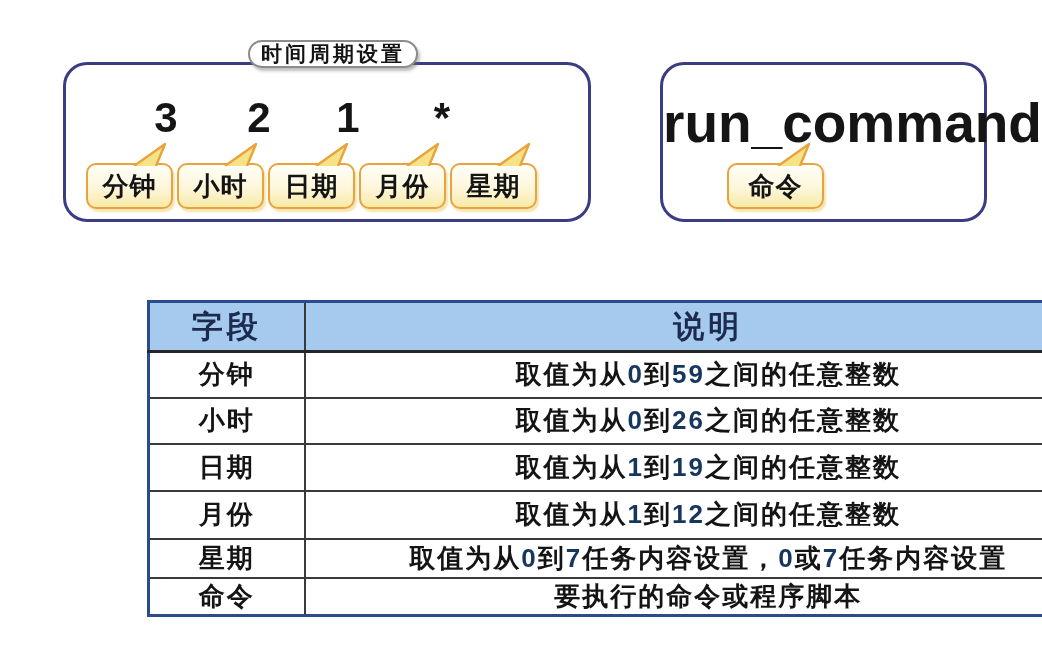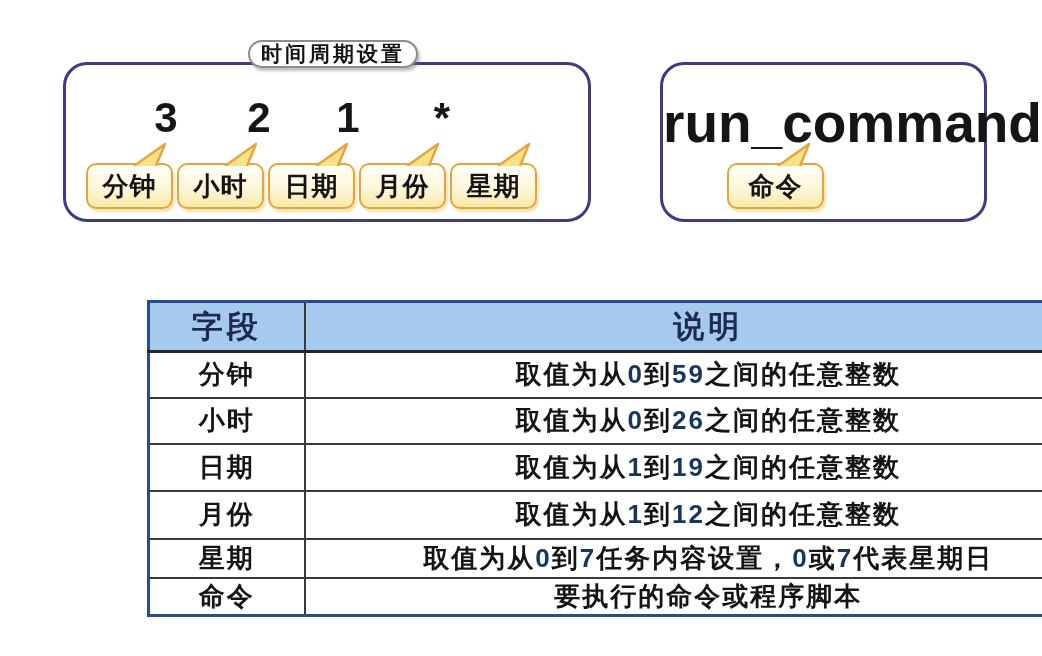--- a/index.html
+++ b/index.html
@@ -187,21 +187,21 @@
         <tr>
           <td class="field-cell">日期</td>
           <td class="desc-cell"><span>取值为从</span><span class="num">1</span><span>到</span><span class="num">19</span><span>之间的任意整数</span></td>
         </tr>
         <tr>
           <td class="field-cell">月份</td>
           <td class="desc-cell"><span>取值为从</span><span class="num">1</span><span>到</span><span class="num">12</span><span>之间的任意整数</span></td>
         </tr>
         <tr>
           <td class="field-cell">星期</td>
-          <td class="desc-cell"><span>取值为从</span><span class="num">0</span><span>到</span><span class="num">7</span><span>任务内容设置，</span><span class="num">0</span><span>或</span><span class="num">7</span><span>代表星期日</span></td>
+          <td class="desc-cell"><span>取值为从</span><span class="num">0</span><span>到</span><span class="num">7</span><span>任务内容设置，</span><span class="num">0</span><span>或</span><span class="num">7</span><span>任务内容设置</span></td>
         </tr>
         <tr>
           <td class="field-cell">命令</td>
           <td class="desc-cell"><span>要执行的命令或程序脚本</span></td>
         </tr>
       </tbody>
   </table>
 
 </div>
 

